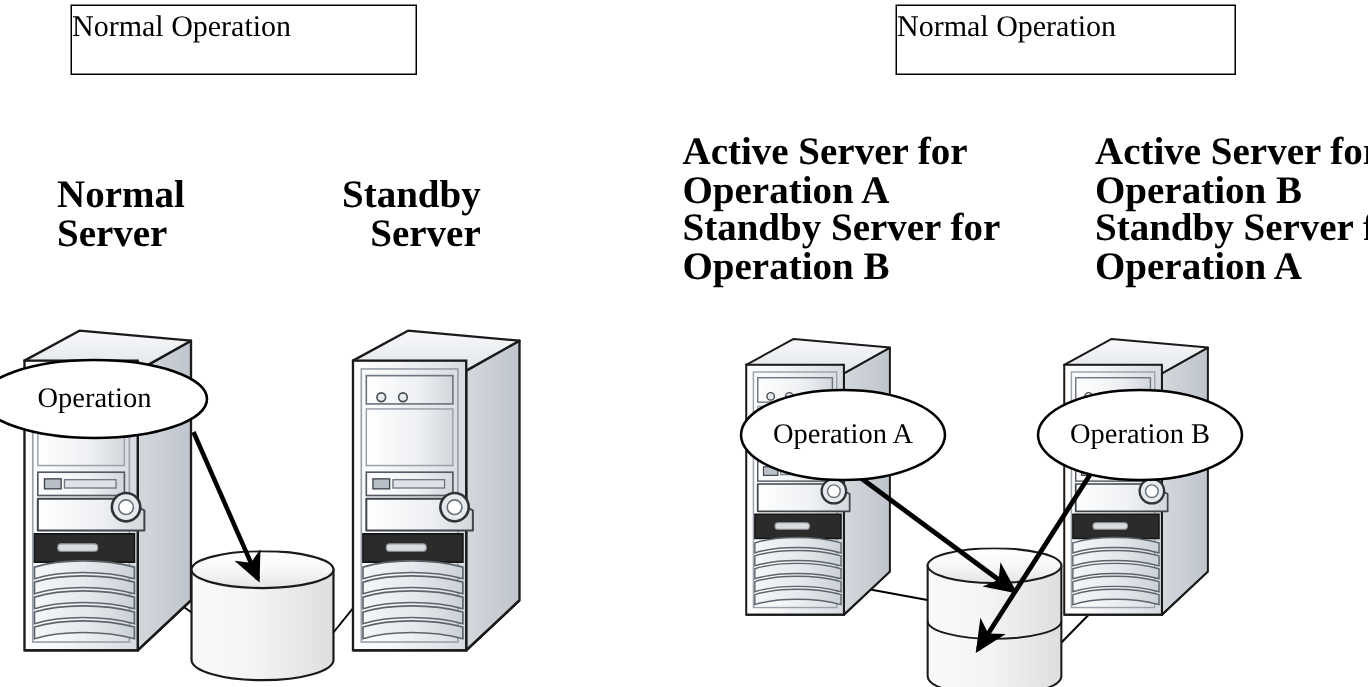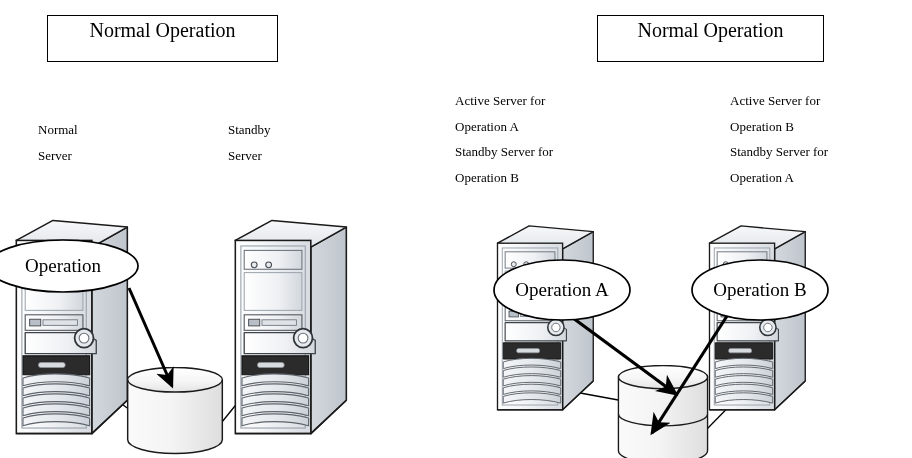--- a/index.html
+++ b/index.html
@@ -19,34 +19,34 @@
     background: #ffffff;
     overflow: hidden;
   }
   .title-box {
     position: absolute;
     border: 1.6px solid #000000;
     box-sizing: border-box;
     background: #ffffff;
     display: flex;
     align-items: flex-start;
-    justify-content: center;
+    justify-content: flex-start;
     padding-top: 3px;
-    margin-top: 12px;
   }
   .title-box .title-text {
     font-size: 20px;
     line-height: 22px;
     white-space: nowrap;
   }
   .label-block {
     position: absolute;
-    font-size: 13px;
+    font-size: 26px;
     line-height: 25.5px;
     white-space: pre;
+    font-weight: bold;
   }
   .svg-layer {
     position: absolute;
     left: 0;
     top: 0;
     width: 912px;
     height: 458px;
     pointer-events: none;
   }
   .oval-label {
@@ -68,21 +68,21 @@
     <span class="title-text">Normal Operation</span>
   </div>
 
   <div class="title-box" style="left:597px; top:3px; width:227px; height:47px;">
     <span class="title-text">Normal Operation</span>
   </div>
 
   <div class="label-block" style="left:38px; top:117px;">Normal
 Server</div>
 
-  <div class="label-block" style="left:228px; top:117px;">Standby
+  <div class="label-block" style="left:228px; top:117px;text-align:right;">Standby
 Server</div>
 
   <div class="label-block" style="left:455px; top:88px;">Active Server for
 Operation A
 Standby Server for
 Operation B</div>
 
   <div class="label-block" style="left:730px; top:88px;">Active Server for
 Operation B
 Standby Server for

